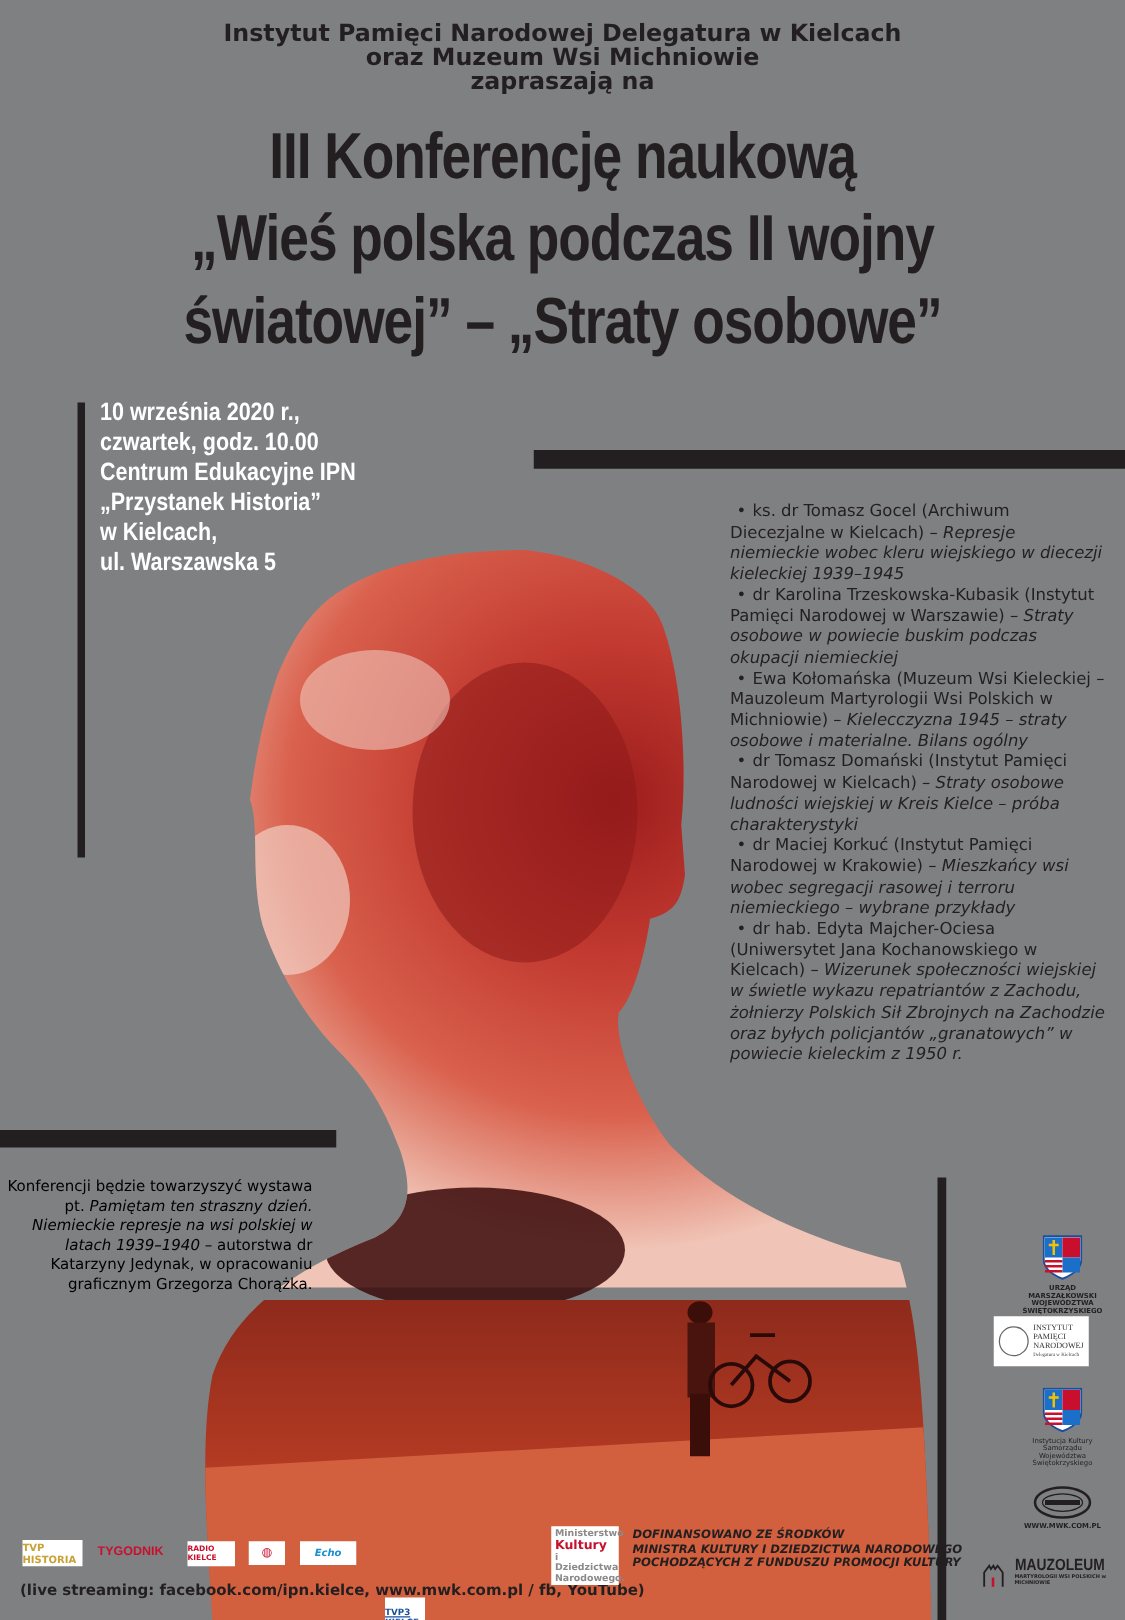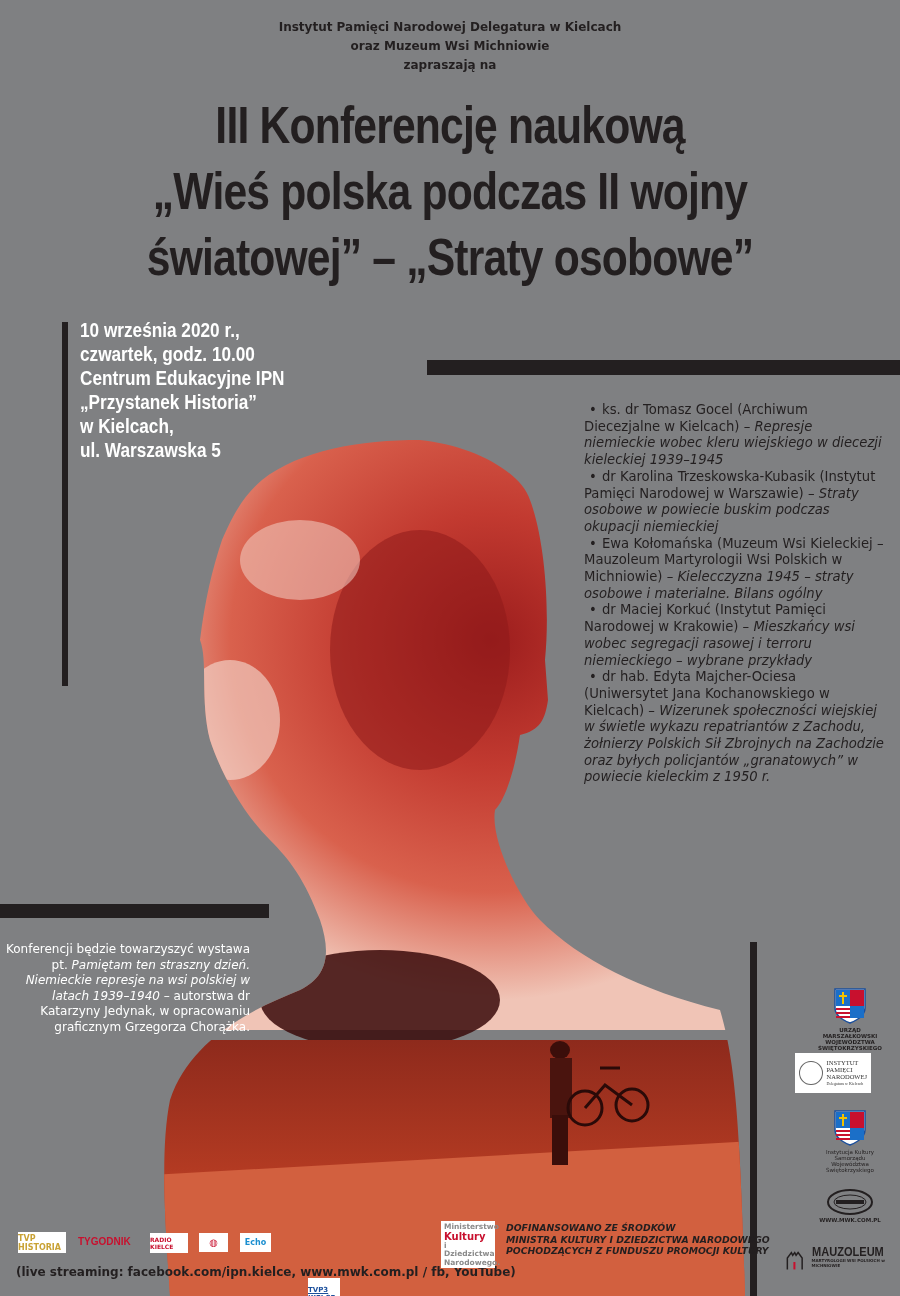--- a/index.html
+++ b/index.html
@@ -1,26 +1,26 @@
 <!DOCTYPE html>
 <html><head>
 <meta charset="utf-8">
 <style>
   html, body { margin:0; padding:0; }
   body { width:900px; height:1296px; background:#7f8082; position:relative; overflow:hidden; font-family:"DejaVu Sans", sans-serif; color:#231f20; }
   .abs { position:absolute; }
-  .header { left:0; width:900px; top:18px; text-align:center; font-weight:bold; font-size:12px; line-height:19px; color:#231f20; }
+  .header { left:0; width:900px; top:18px; text-align:center; font-weight:bold; font-size:19px; line-height:19px; color:#231f20; }
   .title { left:0; width:900px; top:92px; text-align:center; font-family:"Liberation Sans", sans-serif; font-weight:bold; font-size:52px; line-height:66px; letter-spacing:-1px; color:#231f20; transform:scaleX(0.82); transform-origin:center top; }
   .event { left:80px; top:318px; color:#fff; font-family:"Liberation Sans", sans-serif; font-weight:bold; font-size:20px; line-height:24px; transform:scaleX(0.86); transform-origin:left top; }
   .bar { background:#231f20; }
   .speakers { left:584px; top:402px; width:300px; font-size:13.2px; line-height:16.7px; color:#231f20; }
   .speakers .item { margin:0; }
   .speakers .bullet { display:inline-block; width:18px; text-align:center; }
   .speakers i { font-style:italic; }
-  .exhibit { left:0; width:250px; top:942px; text-align:right; font-size:12px; line-height:15.6px; color:#ffffff; }
+  .exhibit { left:0; width:250px; top:942px; text-align:right; font-size:12px; line-height:15.6px; color:#000000; }
   .silhouette { overflow:hidden; }
   .footer-text { left:16px; top:1265px; font-size:12px; font-weight:bold; color:#231f20; }
   .sponsor-text { left:506px; top:1222px; font-size:9.3px; line-height:11.5px; font-weight:bold; color:#231f20;font-style:italic; }
   .logo-box { background:#fff; display:flex; align-items:center; justify-content:center; font-size:8px; font-weight:bold; }
   .right-logo { text-align:center; font-size:5.5px; font-weight:bold; color:#231f20; }
 </style>
 </head>
 <body>
 
 <div class="abs header">
@@ -83,35 +83,36 @@
   <div>Centrum Edukacyjne IPN</div>
   <div>„Przystanek Historia”</div>
   <div>w Kielcach,</div>
   <div>ul. Warszawska 5</div>
 </div>
 
 <div class="abs speakers">
   <p class="item"><span class="bullet">•</span><span>ks. dr Tomasz Gocel (Archiwum Diecezjalne w Kielcach) – </span><i>Represje niemieckie wobec kleru wiejskiego w diecezji kieleckiej 1939–1945</i></p>
   <p class="item"><span class="bullet">•</span><span>dr Karolina Trzeskowska-Kubasik (Instytut Pamięci Narodowej w Warszawie) – </span><i>Straty osobowe w powiecie buskim podczas okupacji niemieckiej</i></p>
   <p class="item"><span class="bullet">•</span><span>Ewa Kołomańska (Muzeum Wsi Kieleckiej – Mauzoleum Martyrologii Wsi Polskich w Michniowie) – </span><i>Kielecczyzna 1945 – straty osobowe i materialne. Bilans ogólny</i></p>
+  <p class="item"><span class="bullet">•</span><span>dr Tomasz Domański (Instytut Pamięci Narodowej w Kielcach) – </span><i>Straty osobowe ludności wiejskiej w Kreis Kielce – próba charakterystyki</i></p>
   <p class="item"><span class="bullet">•</span><span>dr Maciej Korkuć (Instytut Pamięci Narodowej w Krakowie) – </span><i>Mieszkańcy wsi wobec segregacji rasowej i terroru niemieckiego – wybrane przykłady</i></p>
   <p class="item"><span class="bullet">•</span><span>dr hab. Edyta Majcher-Ociesa (Uniwersytet Jana Kochanowskiego w Kielcach) – </span><i>Wizerunek społeczności wiejskiej w świetle wykazu repatriantów z Zachodu, żołnierzy Polskich Sił Zbrojnych na Zachodzie oraz byłych policjantów „granatowych” w powiecie kieleckim z 1950 r.</i></p>
 </div>
 
 <div class="abs exhibit">
   <span>Konferencji będzie towarzyszyć wystawa pt. </span><i>Pamiętam ten straszny dzień. Niemieckie represje na wsi polskiej w latach 1939–1940</i><span> – autorstwa dr Katarzyny Jedynak, w opracowaniu graficznym Grzegorza Chorążka.</span>
 </div>
 
 <div class="abs logo-box" style="left:18px; top:1232px; width:48px; height:21px; color:#c9a235;">TVP HISTORIA</div>
 <div class="abs" style="left:78px; top:1236px; width:60px; height:14px; color:#c8102e; font-size:10px; font-weight:bold; font-family:'Liberation Sans',sans-serif;">TYGODNIK</div>
 <div class="abs logo-box" style="left:150px; top:1233px; width:38px; height:20px; color:#c8102e; font-size:6px;">RADIO KIELCE</div>
 <div class="abs logo-box" style="left:199px; top:1233px; width:29px; height:19px;">
     <span style="color:#c8102e; font-size:10px;">◍</span>
   </div>
-<div class="abs logo-box" style="left:240px; top:1233px; width:31px; height:19px; color:#1b8fd0; text-align:right;">Echo</div>
+<div class="abs logo-box" style="left:240px; top:1233px; width:45px; height:19px; color:#1b8fd0; font-style:italic;text-align:right;">Echo</div>
 <div class="abs logo-box" style="left:308px; top:1278px; width:32px; height:31px; color:#1b4f9c; font-size:7px;text-decoration:underline;">TVP3 KIELCE</div>
 
 <div class="abs footer-text">(live streaming: facebook.com/ipn.kielce, www.mwk.com.pl / fb, YouTube)</div>
 
 <div class="abs" style="left:441px; top:1221px; width:54px; height:47px; background:#fff; padding:2px 3px; box-sizing:border-box; font-size:7.5px; line-height:8.5px; font-weight:bold; color:#8a8a8a;">
   <div>Ministerstwo</div>
   <div style="color:#c8102e; font-size:10px; line-height:10px;">Kultury</div>
   <div>i Dziedzictwa</div>
   <div>Narodowego.</div>
 </div>

